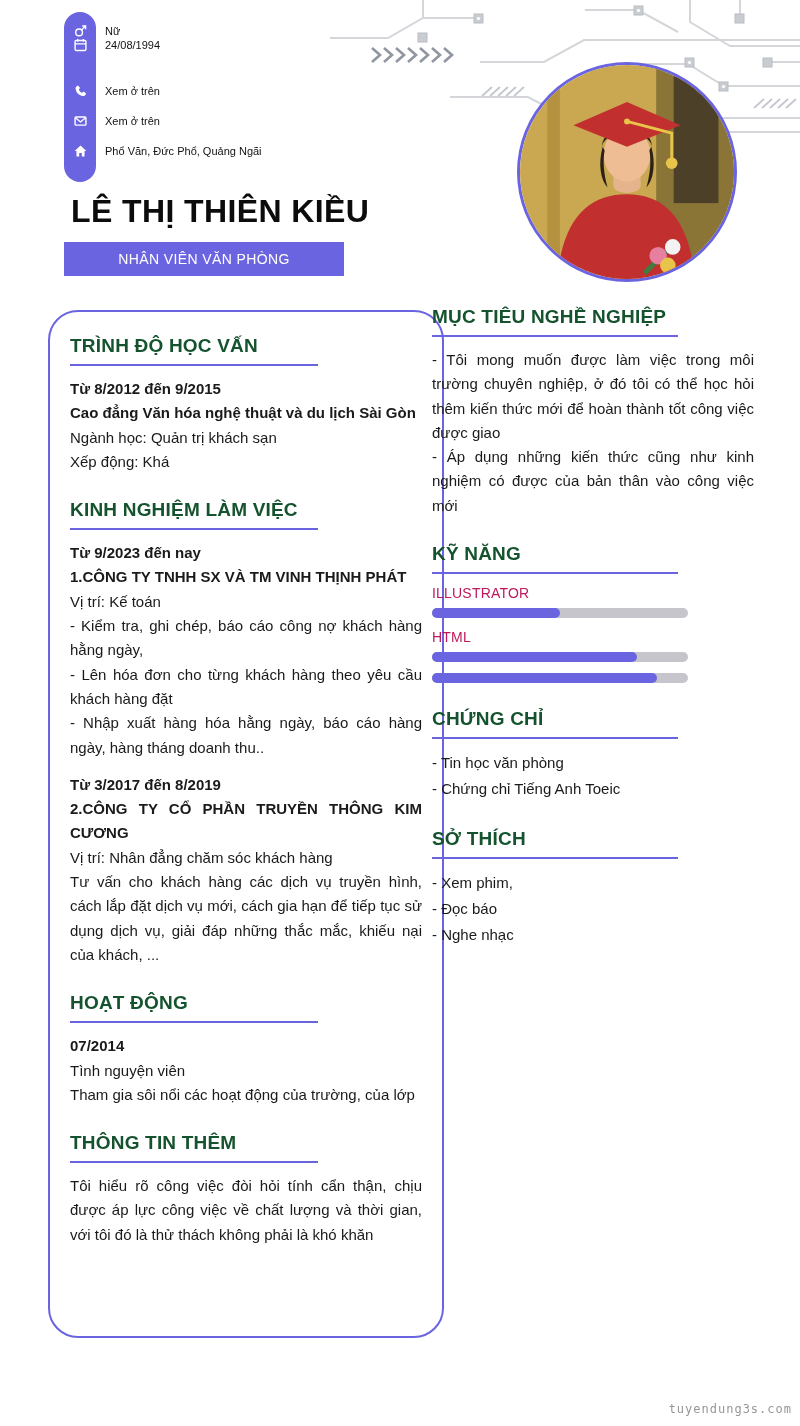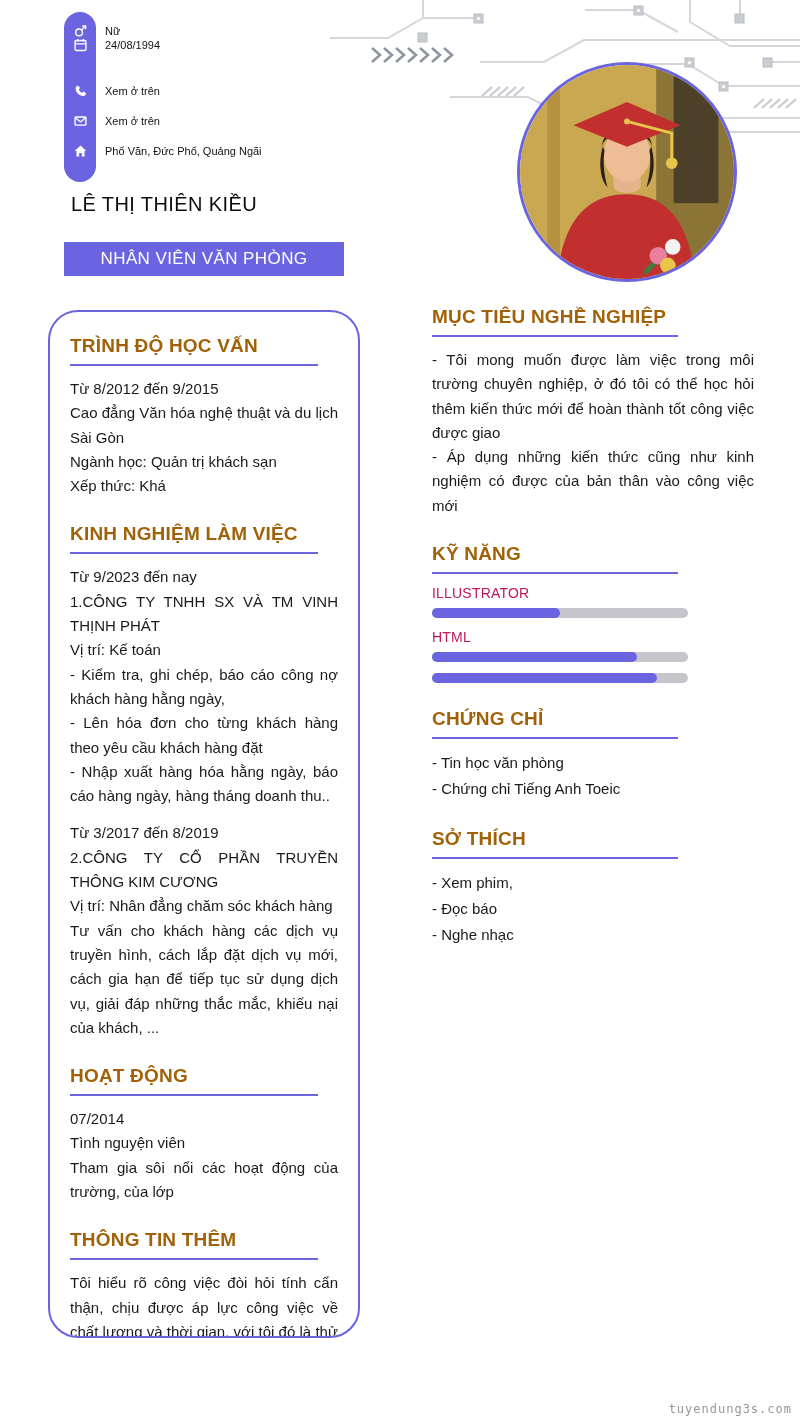--- a/index.html
+++ b/index.html
@@ -14,44 +14,44 @@
   
   .circuit{position:absolute;left:330px;top:0;pointer-events:none}
 
   
   .contact-strip{position:absolute;left:64px;top:12px;width:32px;height:170px;
     background:var(--accent);border-radius:16px}
   .contact-row{position:absolute;left:64px;display:flex;align-items:center;height:22px}
   .cicon{width:32px;display:flex;justify-content:center;align-items:center}
   .ctext{margin-left:9px;font-size:11px;color:#121212;white-space:nowrap}
 
-  .name{position:absolute;left:71px;top:193px;font-size:20px;font-weight:400;
+  .name{position:absolute;left:71px;top:193px;font-size:32px;font-weight:700;
     letter-spacing:.4px;color:#0c0c0c}
   .badge{position:absolute;left:64px;top:242px;width:280px;height:34px;
-    background:var(--accent);color:#fff;font-size:17px;letter-spacing:.4px;
+    background:var(--accent);color:#fff;font-size:14px;letter-spacing:.4px;
     display:flex;align-items:center;justify-content:center}
 
   .photo-ring{position:absolute;left:517px;top:62px;width:220px;height:220px;
     border:3px solid var(--accent);border-radius:50%;overflow:hidden;background:#fff}
   .photo-ring svg{display:block;width:100%;height:100%}
 
   
-  .left-panel{position:absolute;left:48px;top:310px;width:312px;height:1028px;
+  .left-panel{position:absolute;left:48px;top:310px;width:396px;height:1028px;
     border:2px solid var(--accent);border-radius:30px;padding:23px 20px 34px 20px;overflow:hidden}
   .right-col{position:absolute;left:432px;top:306px;width:322px}
 
   .sec{margin-top:25px}
   .sec:first-child{margin-top:0}
-  .sec-h{font-size:19px;font-weight:700;color:#a16207;letter-spacing:.2px;
+  .sec-h{font-size:19px;font-weight:700;color:#14532d;letter-spacing:.2px;
     padding-bottom:7px;border-bottom:2px solid var(--accent);width:248px;margin-bottom:11px}
   .right-col .sec-h{width:246px}
 
   .t{font-size:15px;line-height:1.62;color:#1a1a1a;text-align:justify}
   .li{font-size:15px;line-height:1.75;color:#1a1a1a}
-  .b{font-weight:400}
+  .b{font-weight:700}
   .job + .job{margin-top:13px}
 
   .skill{margin-top:11px}
   .skill-label{font-size:14px;color:#be185d;letter-spacing:.2px}
   .track{width:256px;height:10px;background:#c5c5cb;border-radius:5px;margin-top:7px}
   .fill{height:10px;border-radius:5px;background:var(--accent)}
 
   .watermark{position:absolute;right:8px;bottom:10px;
     font-family:"DejaVu Sans Mono",monospace;font-size:12px;color:#979797;letter-spacing:1px}
 </style>
@@ -189,21 +189,21 @@
     </svg>
   </div>
 
   <div class="left-panel">
 
     <div class="sec">
       <h2 class="sec-h">TRÌNH ĐỘ HỌC VẤN</h2>
       <p class="t b">Từ 8/2012 đến 9/2015</p>
       <p class="t b">Cao đẳng Văn hóa nghệ thuật và du lịch Sài Gòn</p>
       <p class="t">Ngành học: Quản trị khách sạn</p>
-      <p class="t">Xếp thức: Khá</p>
+      <p class="t">Xếp động: Khá</p>
     </div>
 
     <div class="sec">
       <h2 class="sec-h">KINH NGHIỆM LÀM VIỆC</h2>
 
       <div class="job">
         <p class="t b">Từ 9/2023 đến nay</p>
         <p class="t b">1.CÔNG TY TNHH SX VÀ TM VINH THỊNH PHÁT</p>
         <p class="t">Vị trí: Kế toán</p>
         <p class="t">- Kiểm tra, ghi chép, báo cáo công nợ khách hàng hằng ngày,</p>

